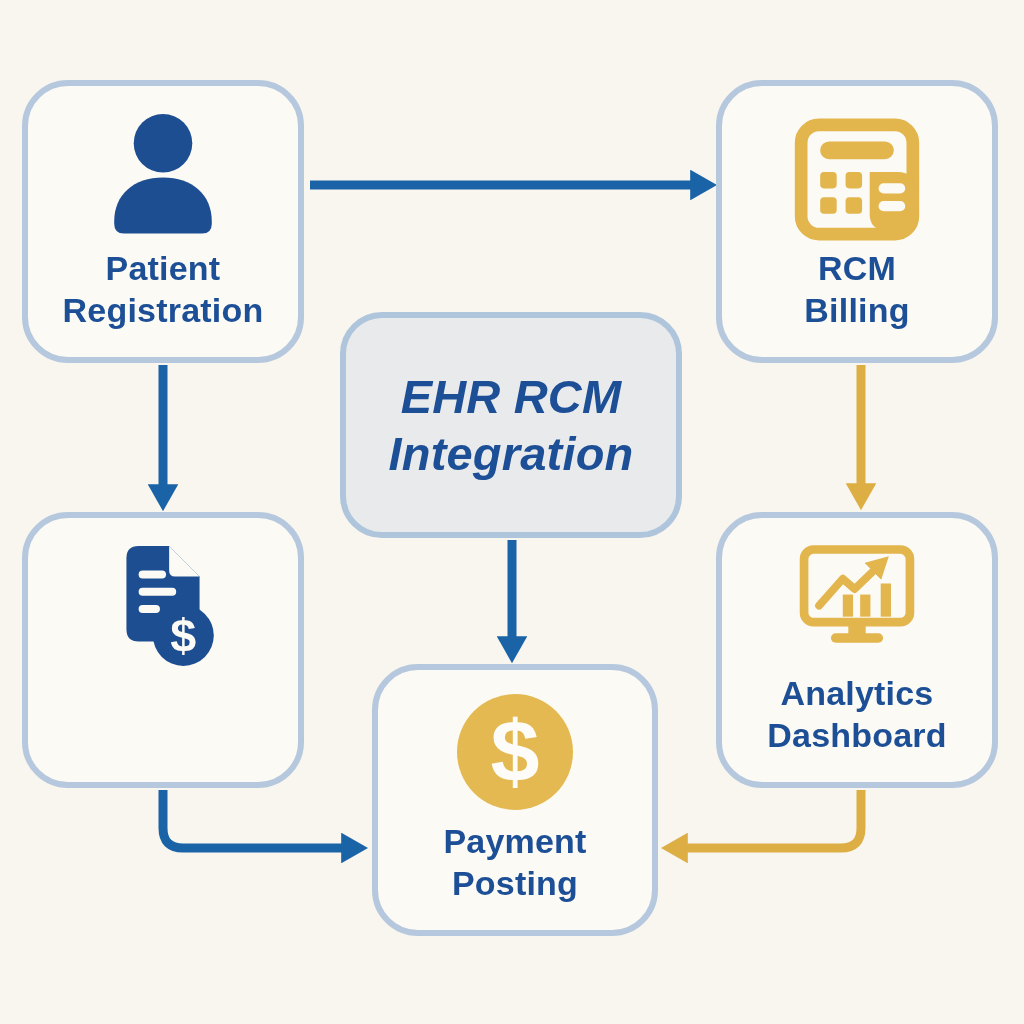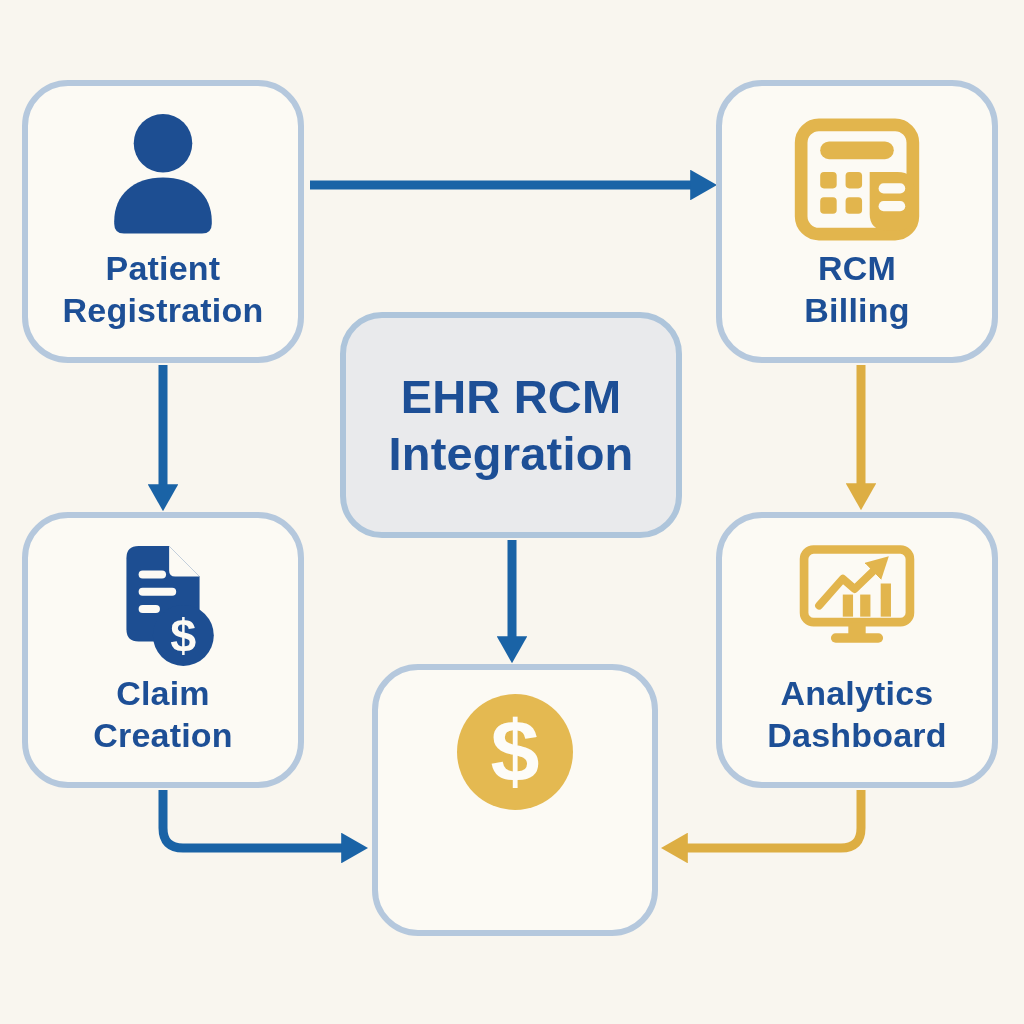--- a/index.html
+++ b/index.html
@@ -21,20 +21,21 @@
   }
   .node-patient   { left:22px;  top:80px;  width:282px; height:283px; }
   .node-billing   { left:716px; top:80px;  width:282px; height:283px;justify-content:space-between; }
   .node-claim     { left:22px;  top:512px; width:282px; height:276px; }
   .node-analytics { left:716px; top:512px; width:282px; height:276px;gap:25px; }
   .node-payment   { left:372px; top:664px; width:286px; height:272px; }
   .node-center {
     left:340px; top:312px; width:342px; height:226px;
     background:#e9eaec; border-color:#aec5db; border-radius:42px;
     justify-content:center;
+    font-style:italic;
   }
   .node-center .title {
     color:#1d4f96; font-weight:bold; font-size:47px; line-height:1.22;
     text-align:center; white-space:pre-line; letter-spacing:0.2px; margin:0;
   }
   .icon-person   { margin-top:28px; }
   .icon-calc     { margin-top:30px; }
   .icon-doc      { margin-top:24px; }
   .icon-monitor  { margin-top:26px; }
   .icon-coin     { margin-top:22px; }
@@ -94,22 +95,20 @@
   <div class="node node-claim">
     <svg class="icon-doc" width="114" height="128" viewBox="0 0 112 126">
       <path d="M20,16 q0,-12 12,-12 h30 l30,30 v52 q0,12 -12,12 h-48 q-12,0 -12,-12 z" fill="#1d4e92"></path>
       <circle cx="76" cy="92" r="30" fill="#1d4e92"></circle>
       <path d="M62,4 l30,30 h-24 q-6,0 -6,-6 z" fill="#fcfaf4"></path>
       <rect x="32" y="28" width="27" height="8" rx="4" fill="#fcfaf4"></rect>
       <rect x="32" y="45" width="37" height="8" rx="4" fill="#fcfaf4"></rect>
       <rect x="32" y="62" width="21" height="8" rx="4" fill="#fcfaf4"></rect>
       <text x="76" y="108" font-size="46" font-weight="bold" fill="#fcfaf4" text-anchor="middle" font-family="Liberation Sans, sans-serif">$</text>
     </svg>
-    <div class="label">Claim
-Creation</div>
   </div>
 
   <div class="node node-analytics">
     <svg class="icon-monitor" width="148" height="128" viewBox="0 0 150 130">
       <rect x="8" y="7" width="134" height="92" rx="12" fill="none" stroke="#e2b54d" stroke-width="11"></rect>
       <rect x="57" y="64" width="13" height="28" fill="#e2b54d"></rect>
       <rect x="79" y="64" width="13" height="28" fill="#e2b54d"></rect>
       <rect x="105" y="50" width="13" height="42" fill="#e2b54d"></rect>
       <polyline points="27,78 57,44 72,57 98,32" fill="none" stroke="#e2b54d" stroke-width="10" stroke-linecap="round" stroke-linejoin="round" marker-end="url(#trend-head)"></polyline>
       <defs>
@@ -122,15 +121,17 @@
     </svg>
     <div class="label">Analytics
 Dashboard</div>
   </div>
 
   <div class="node node-payment">
     <svg class="icon-coin" width="120" height="120" viewBox="0 0 120 120">
       <circle cx="60" cy="60" r="58" fill="#e4b951"></circle>
       <text x="60" y="90" font-size="88" font-weight="600" fill="#fdfcf8" text-anchor="middle" font-family="Liberation Sans, sans-serif">$</text>
     </svg>
+    <div class="label">Payment
+Posting</div>
   </div>
 
 </div>
 
 </body></html>

